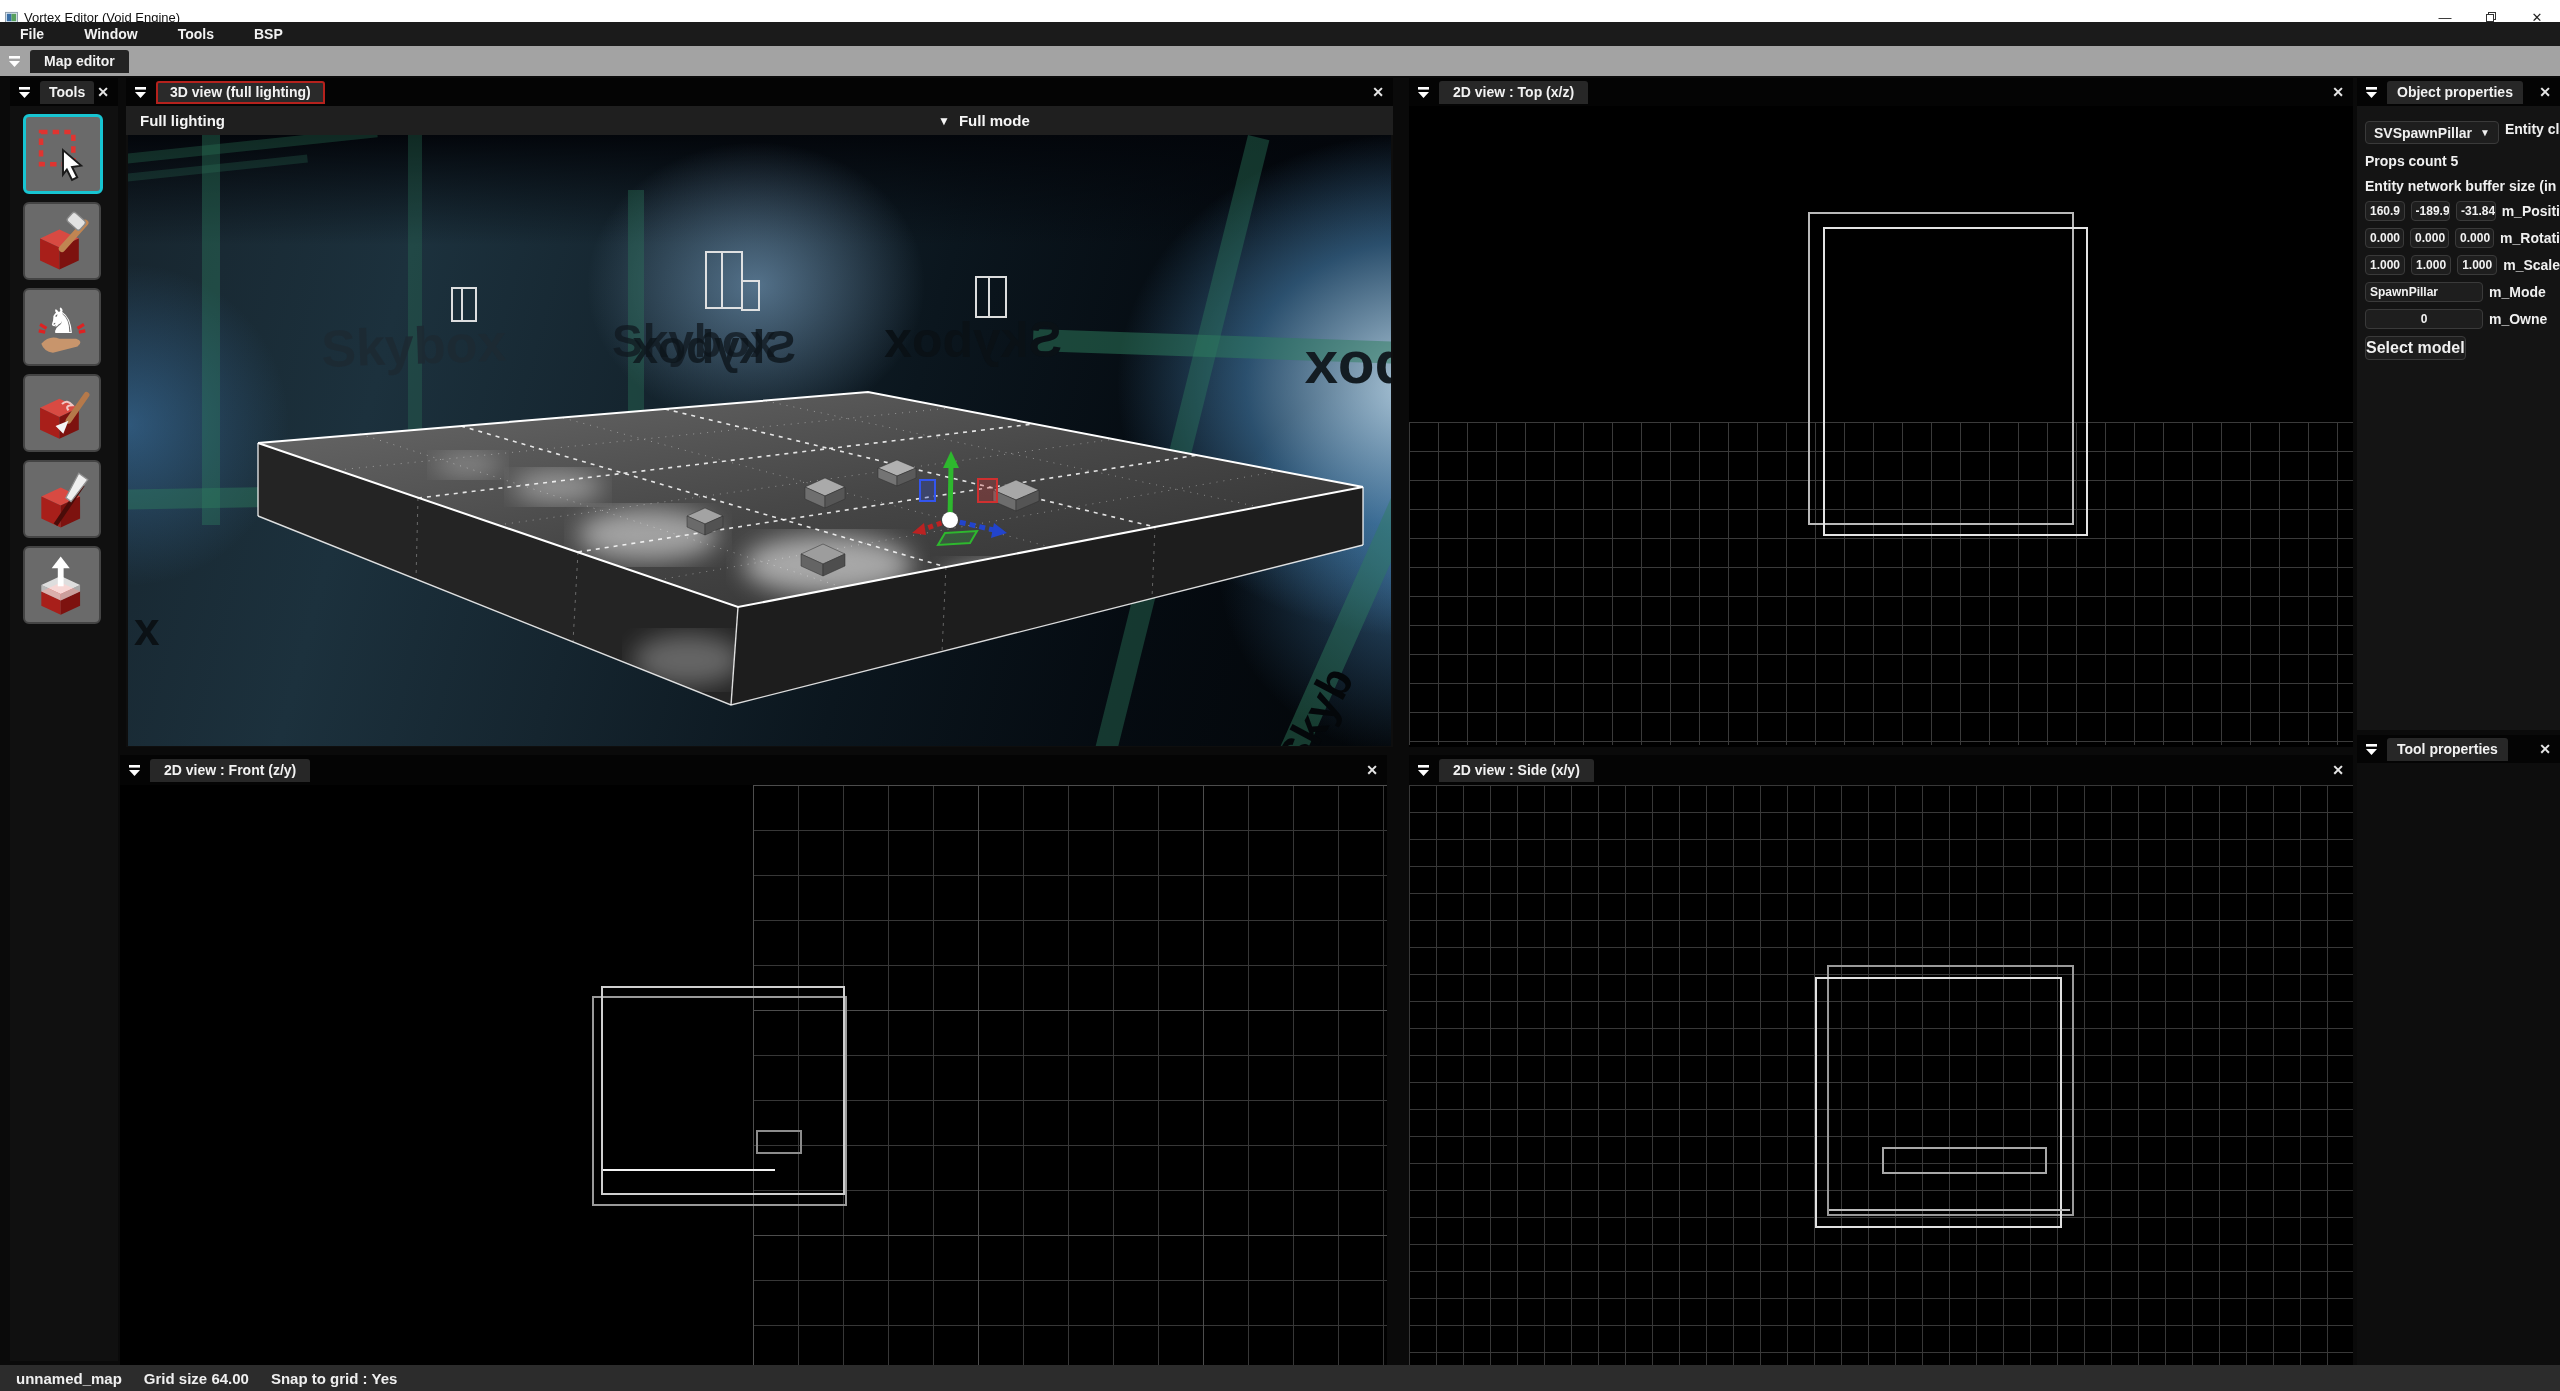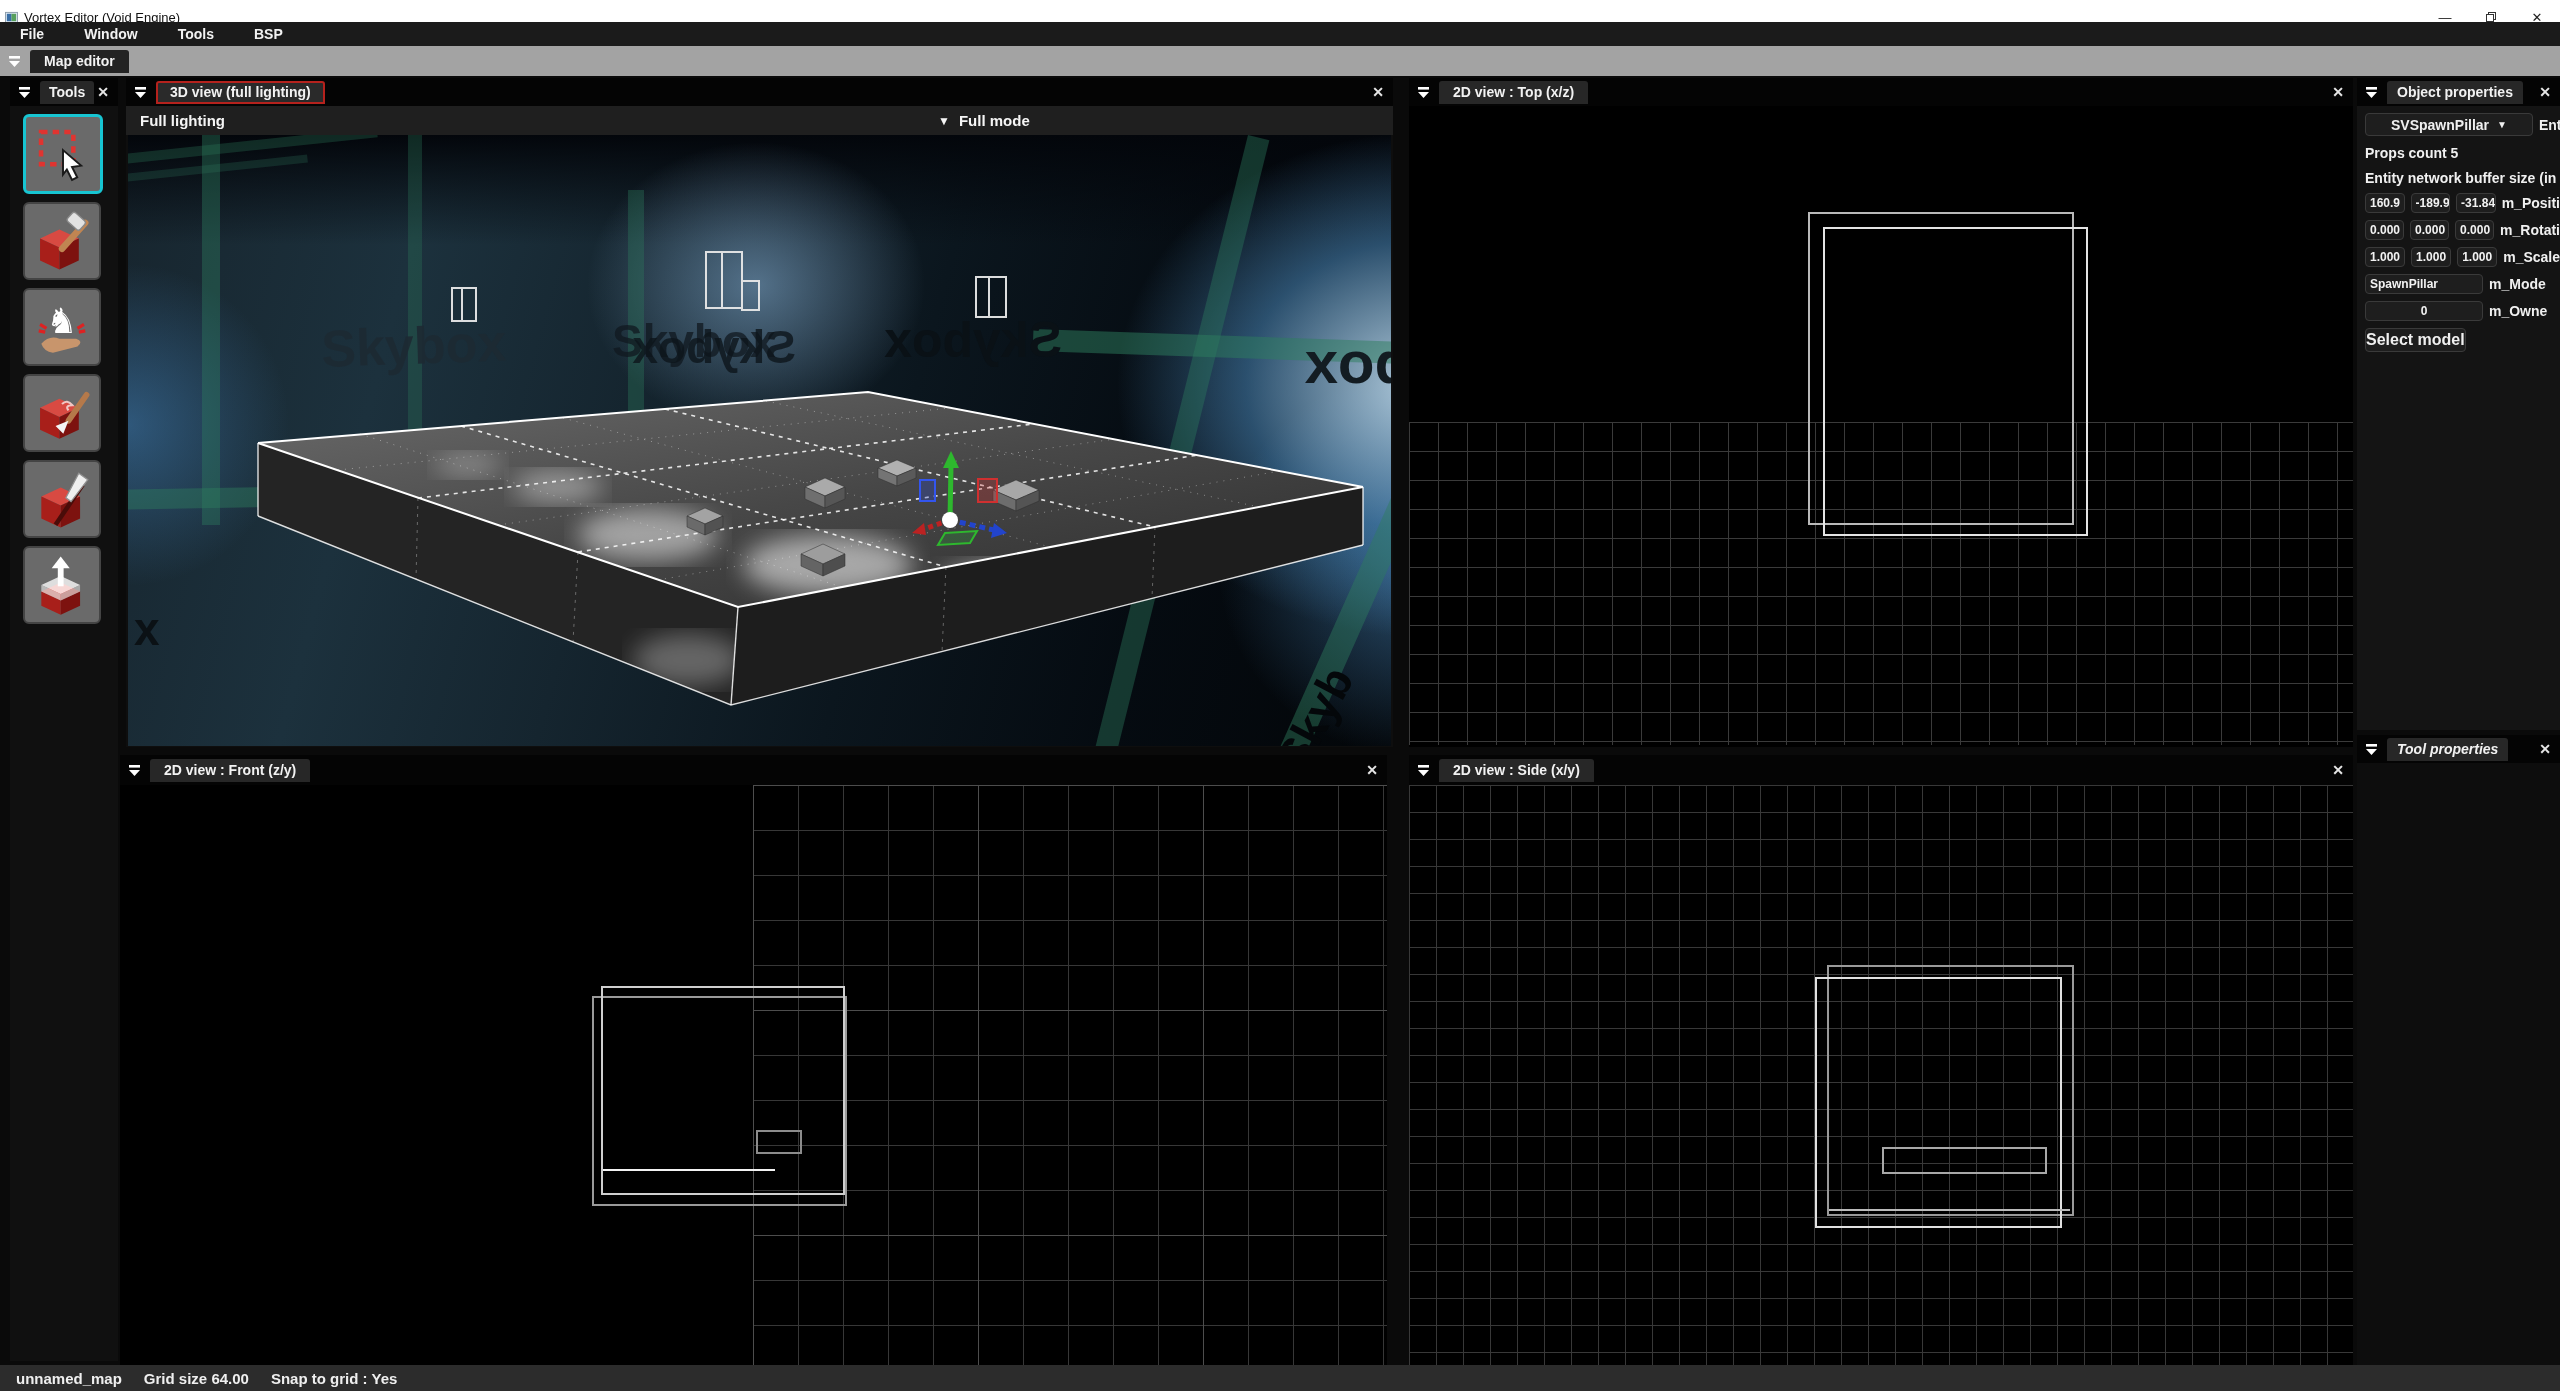--- a/index.html
+++ b/index.html
@@ -67,22 +67,22 @@
   .wrect{position:absolute;background:transparent;}
 
   
   .props-body{position:absolute;left:0;top:28px;right:0;bottom:0;background:#141414;overflow:visible;}
   .prow{display:flex;align-items:center;gap:6px;margin:7px 0 0 8px;font-weight:700;font-size:14px;color:#f0f0f0;white-space:nowrap;}
   .pfield{background:#1e1e1e;border:1px solid #3a3a3a;border-radius:4px;color:#f2f2f2;
           font-weight:700;font-size:12px;height:18px;line-height:18px;padding:0 4px;overflow:hidden;white-space:nowrap;}
   .pfield.n3{width:40px;}
   .pfield.wide{width:108px;}
   .pfield.center{text-align:center;}
-  .pdrop{background:#1e1e1e;border:1px solid #3a3a3a;border-radius:4px;padding:1px 25px;height:19px;
-         display:inline-flex;align-items:center;gap:8px;font-weight:700;font-size:14px;}
+  .pdrop{background:#1e1e1e;border:1px solid #3a3a3a;border-radius:4px;padding:1px 8px;height:19px;
+         display:inline-flex;align-items:center;gap:8px;font-weight:700;font-size:14px;margin-top:8px;}
   .pbtn{background:#1e1e1e;border:1px solid #3a3a3a;border-radius:4px;padding:2px 0;
         display:inline-block;font-weight:700;font-size:16px;}
   .ptext{margin:9px 0 0 8px;font-weight:700;font-size:14px;color:#f0f0f0;white-space:nowrap;}
 
   
   .statusbar{left:0;top:1365px;width:2560px;height:26px;background:#2c2c2c;display:flex;
              align-items:center;gap:22px;padding-left:16px;font-weight:700;font-size:15px;color:#efefef;}
 </style>
 </head>
 <body>
@@ -456,21 +456,21 @@
     </div>
   </div>
 </div>
 
 <div class="panel" style="left:2357px;top:735px;width:203px;height:630px;background:#0d0d0d;">
   <div class="tabstrip">
     <svg class="collapse-ic" viewBox="0 0 15 13">
       <rect x="2" y="1" width="11" height="2.6" fill="#fff"></rect>
         <polygon points="2,6 13,6 7.5,12" fill="#fff"></polygon>
     </svg>
-    <span class="tab" style="padding:3px 10px 4px 10px;font-style:italic;">Tool properties</span>
+    <span class="tab" style="padding:3px 10px 4px 10px;">Tool properties</span>
     <span class="closex">✕</span>
   </div>
 </div>
 
 <div class="abs statusbar">
   <span>unnamed_map</span>
   <span>Grid size 64.00</span>
   <span>Snap to grid : Yes</span>
 </div>
 

